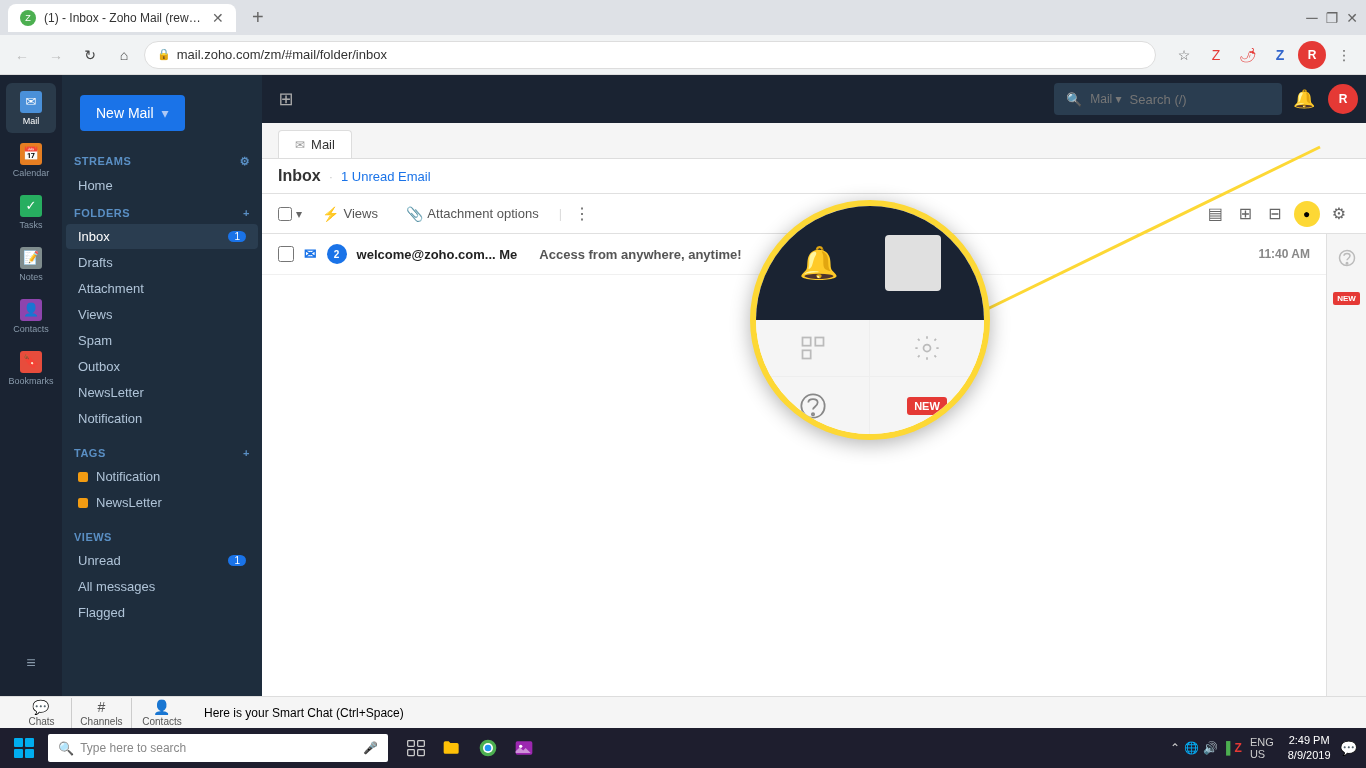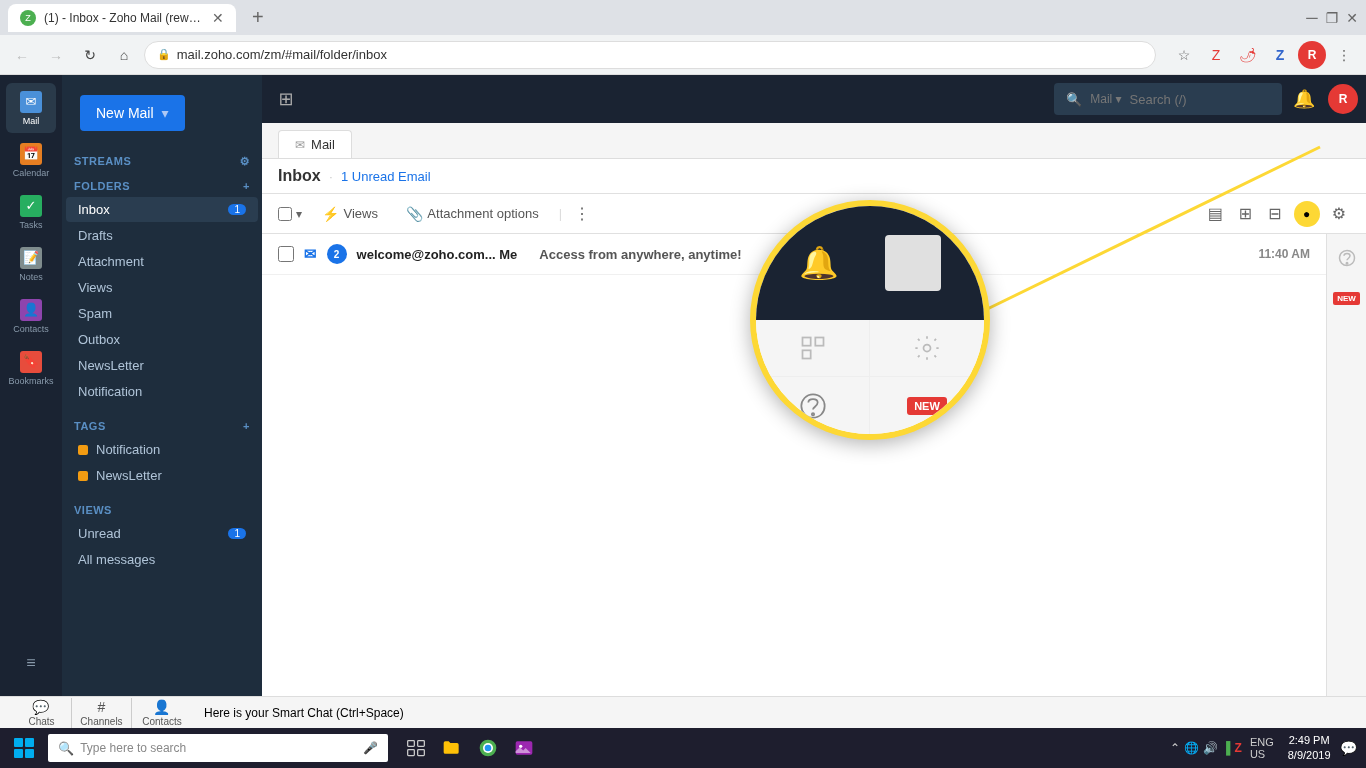--- a/index.html
+++ b/index.html
@@ -202,20 +202,23 @@
       </div>
 
       <div class="mail-panel-scroll">
 
         <div class="mail-section">
           <div class="mail-section-title">
             <span>STREAMS</span>
             <span>⚙</span>
           </div>
         </div>
+        <div class="mail-folder">
+          <span>Home</span>
+        </div>
 
         <div class="mail-section">
           <div class="mail-section-title">
             <span>FOLDERS</span>
             <span>+</span>
           </div>
         </div>
 
         <div class="mail-folder active">
           <span>Inbox</span>
@@ -262,20 +265,23 @@
           <div class="mail-section-title">
             <span>VIEWS</span>
           </div>
         </div>
         <div class="mail-folder">
           <span>Unread</span>
           <span class="views-count badge">1</span>
         </div>
         <div class="mail-folder">
           <span>All messages</span>
+        </div>
+        <div class="mail-folder">
+          <span>Flagged</span>
         </div>
       </div>
     </div>
 
     <div style="display:flex;flex-direction:column;flex:1;background:#f5f5f5;">
 
       <div class="app-header">
         <div class="app-grid-btn" style="width:48px;height:48px;display:flex;align-items:center;justify-content:center;cursor:pointer;color:#aaa;font-size:18px;">⊞</div>
         <div style="flex:1;"></div>
         <div class="header-right">

